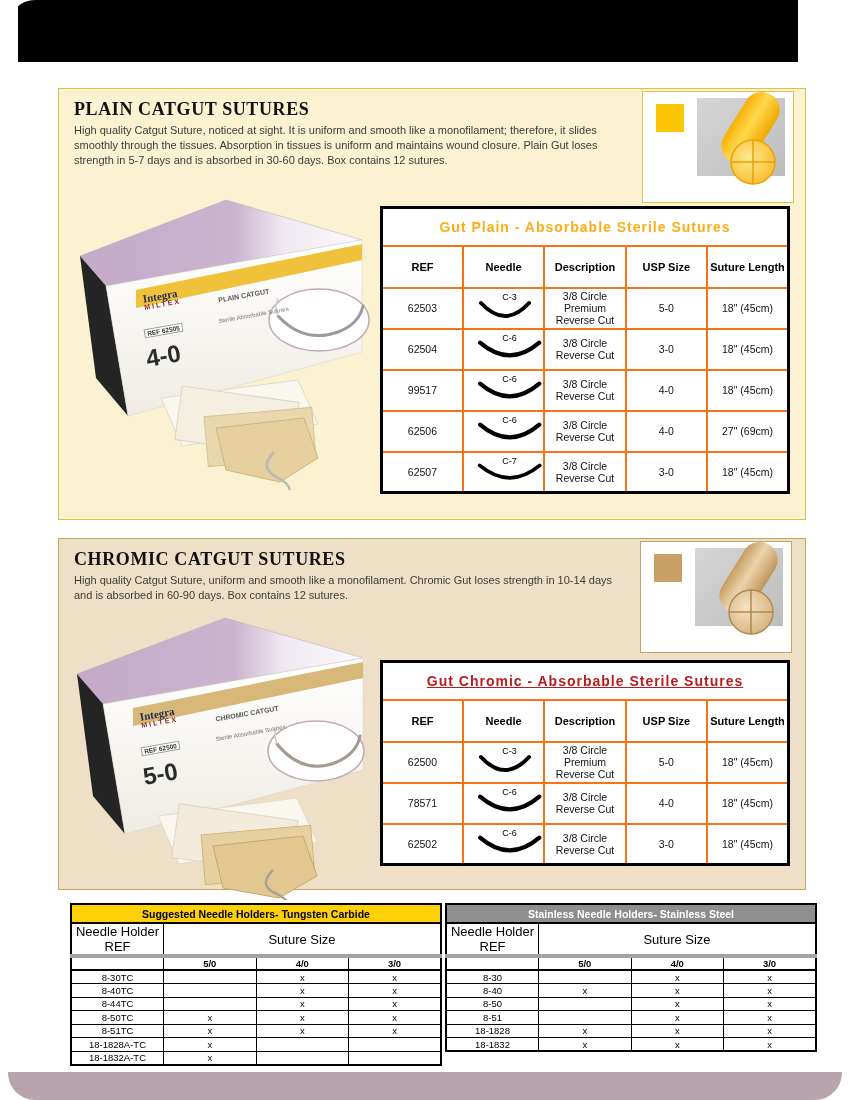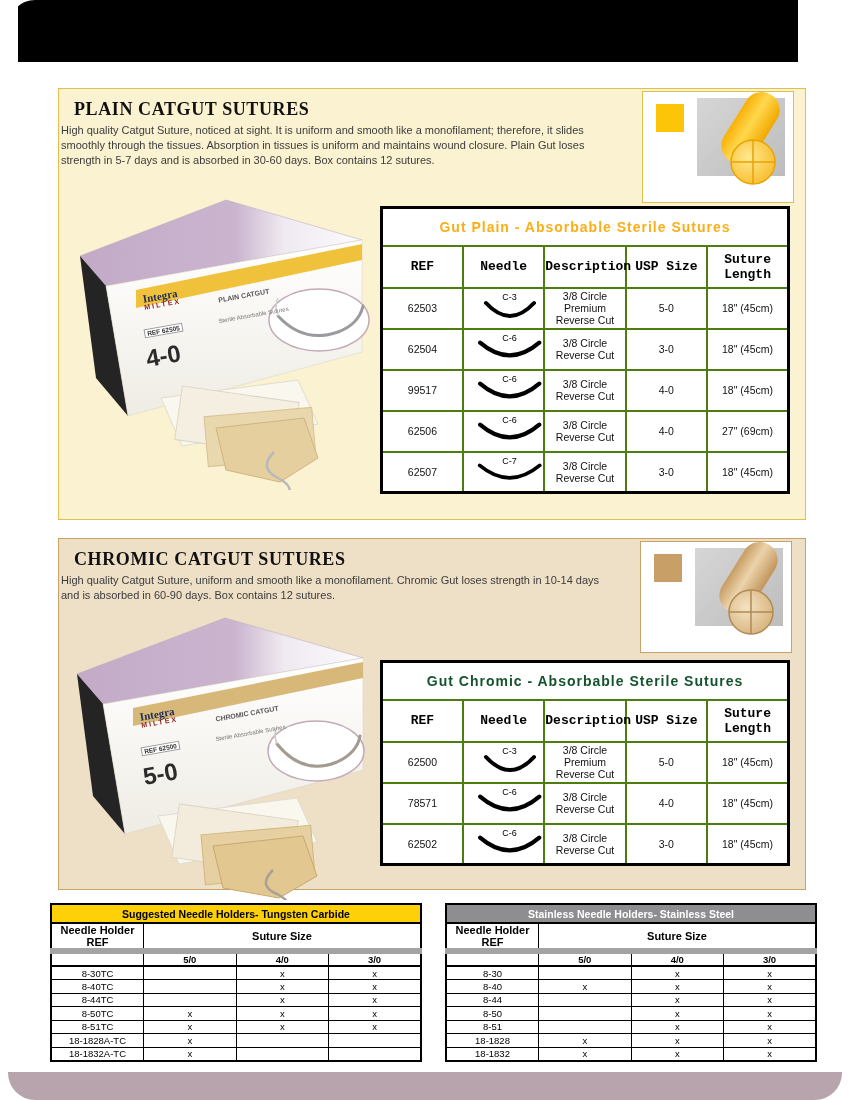--- a/index.html
+++ b/index.html
@@ -8,56 +8,56 @@
 
   .topbar { position:absolute; left:10px; top:0; width:780px; height:62px; background:#000; }
   .bottom-band { position:absolute; left:0; top:1072px; width:850px; height:28px; background:#b8a4ad; }
 
   
   .panel { position:absolute; left:50px; width:748px; }
   .panel.plain { top:88px; height:432px; background:#faf2d0; border:1px solid #e0c04a; }
   .panel.chromic { top:538px; height:352px; background:#eedfc7; border:1px solid #c9a26a; }
 
   .sec-title { position:absolute; left:15px; top:10px; font-family:"Liberation Serif", serif; font-weight:bold; font-size:18px; letter-spacing:0.6px; color:#111; }
-  .sec-desc { position:absolute; left:2px; top:34px; width:552px; font-size:11px; line-height:15px; color:#3c3c3c; }
+  .sec-desc { position:absolute; left:15px; top:34px; width:552px; font-size:11px; line-height:15px; color:#3c3c3c; }
 
   
   .thumb { position:absolute; width:152px; height:112px; background:#fff; }
   .panel.plain .thumb { left:583px; top:2px; border:1px solid #e0c04a; }
   .panel.chromic .thumb { left:581px; top:2px; border:1px solid #c9a26a; }
   .swatch { position:absolute; left:13px; top:12px; width:28px; height:28px; }
   .strand-box { position:absolute; left:54px; top:6px; width:88px; height:78px; background:linear-gradient(135deg,#d6d6d6,#bdbdbd); }
   .strand-box svg { position:absolute; left:-14px; top:2px; overflow:visible; }
 
   
   .suture-table { position:absolute; border-collapse:collapse; background:#fff; table-layout:fixed; width:410px; }
   .panel.plain .suture-table { left:321px; top:117px; }
   .panel.chromic .suture-table { left:321px; top:121px; }
-  .suture-table td, .suture-table th { border:2px solid #4d7c0f; text-align:center; vertical-align:middle; }
+  .suture-table td, .suture-table th { border:2px solid #f97316; text-align:center; vertical-align:middle; }
   .suture-table { border:3px solid #000; }
   .st-title td { height:38px; font-weight:bold; font-size:14px; letter-spacing:1px; }
   .panel.plain .st-title td { color:#fbae17; }
-  .panel.chromic .st-title td { color:#14532d; }
-  .st-head th { height:42px; font-size:13px; font-weight:bold; color:#000;font-family:Liberation Mono, monospace; }
+  .panel.chromic .st-title td { color:#b91c1c;text-decoration:underline; }
+  .st-head th { height:42px; font-size:11px; font-weight:bold; color:#000; }
   .st-row td { height:41px; font-size:10.5px; color:#111; }
   .col-ref{width:50px;} .col-needle{width:95px;} .col-desc{width:142px;} .col-usp{width:53px;margin-top:28px;} .col-len{width:70px;}
 
-  .needle-wrap { position:relative; height:36px; display:flex; align-items:flex-end; justify-content:center;margin-left:12px; }
+  .needle-wrap { position:relative; height:36px; display:flex; align-items:flex-end; justify-content:flex-start;margin-left:12px; }
   .needle-wrap svg { display:block; margin-bottom:3px; }
   .needle-label { position:absolute; top:2px; left:50%; transform:translateX(-50%); font-size:9px; color:#000; background:#fff; padding:0 2px; line-height:10px; }
 
   
   .holder-table { position:absolute; border-collapse:collapse; background:#fff; table-layout:fixed; width:372px; border:2px solid #000; top:903px; }
-  .holder-table.tc { left:42px; }
+  .holder-table.tc { left:62px; }
   .holder-table.ss { left:437px; }
   .holder-table td { border:1px solid #000; text-align:center; vertical-align:middle; font-size:9.5px; color:#000; }
   .ht-title td { height:19px; font-weight:bold; font-size:10.5px; border-bottom:2px solid #000; }
   .holder-table.tc .ht-title td { background:#fdd007; color:#000; }
   .holder-table.ss .ht-title td { background:#8e8e90; color:#fff; }
-  .ht-head td { height:19px; font-weight:bold; font-size:11px; border-bottom:6px solid #a3a3a3; }
+  .ht-head td { height:19px; font-weight:normal; font-size:13px; border-bottom:4px solid #a3a3a3; }
   .ht-sizes td { height:13px; font-weight:bold; border-bottom:2px solid #000;text-align:center; }
   .ht-row td { height:13.5px; }
   .hcol-ref { width:155px; }
 
   
   .product { position:absolute; }
   .product.plain-shot { left:58px; top:190px; width:305px; height:300px; }
   .product.chromic-shot { left:55px; top:608px; width:310px; height:292px; }
   .product svg { position:absolute; left:0; top:0; }
   .box-label { position:absolute; transform:rotate(-10deg); transform-origin:left top; }
@@ -422,26 +422,20 @@
           <td>x</td>
           <td>x</td>
         </tr>
     <tr class="ht-row">
           <td>8-40</td>
           <td>x</td>
           <td>x</td>
           <td>x</td>
         </tr>
     <tr class="ht-row">
-          <td>8-44</td>
-          <td></td>
-          <td>x</td>
-          <td>x</td>
-        </tr>
-    <tr class="ht-row">
           <td>8-50</td>
           <td></td>
           <td>x</td>
           <td>x</td>
         </tr>
     <tr class="ht-row">
           <td>8-51</td>
           <td></td>
           <td>x</td>
           <td>x</td>

